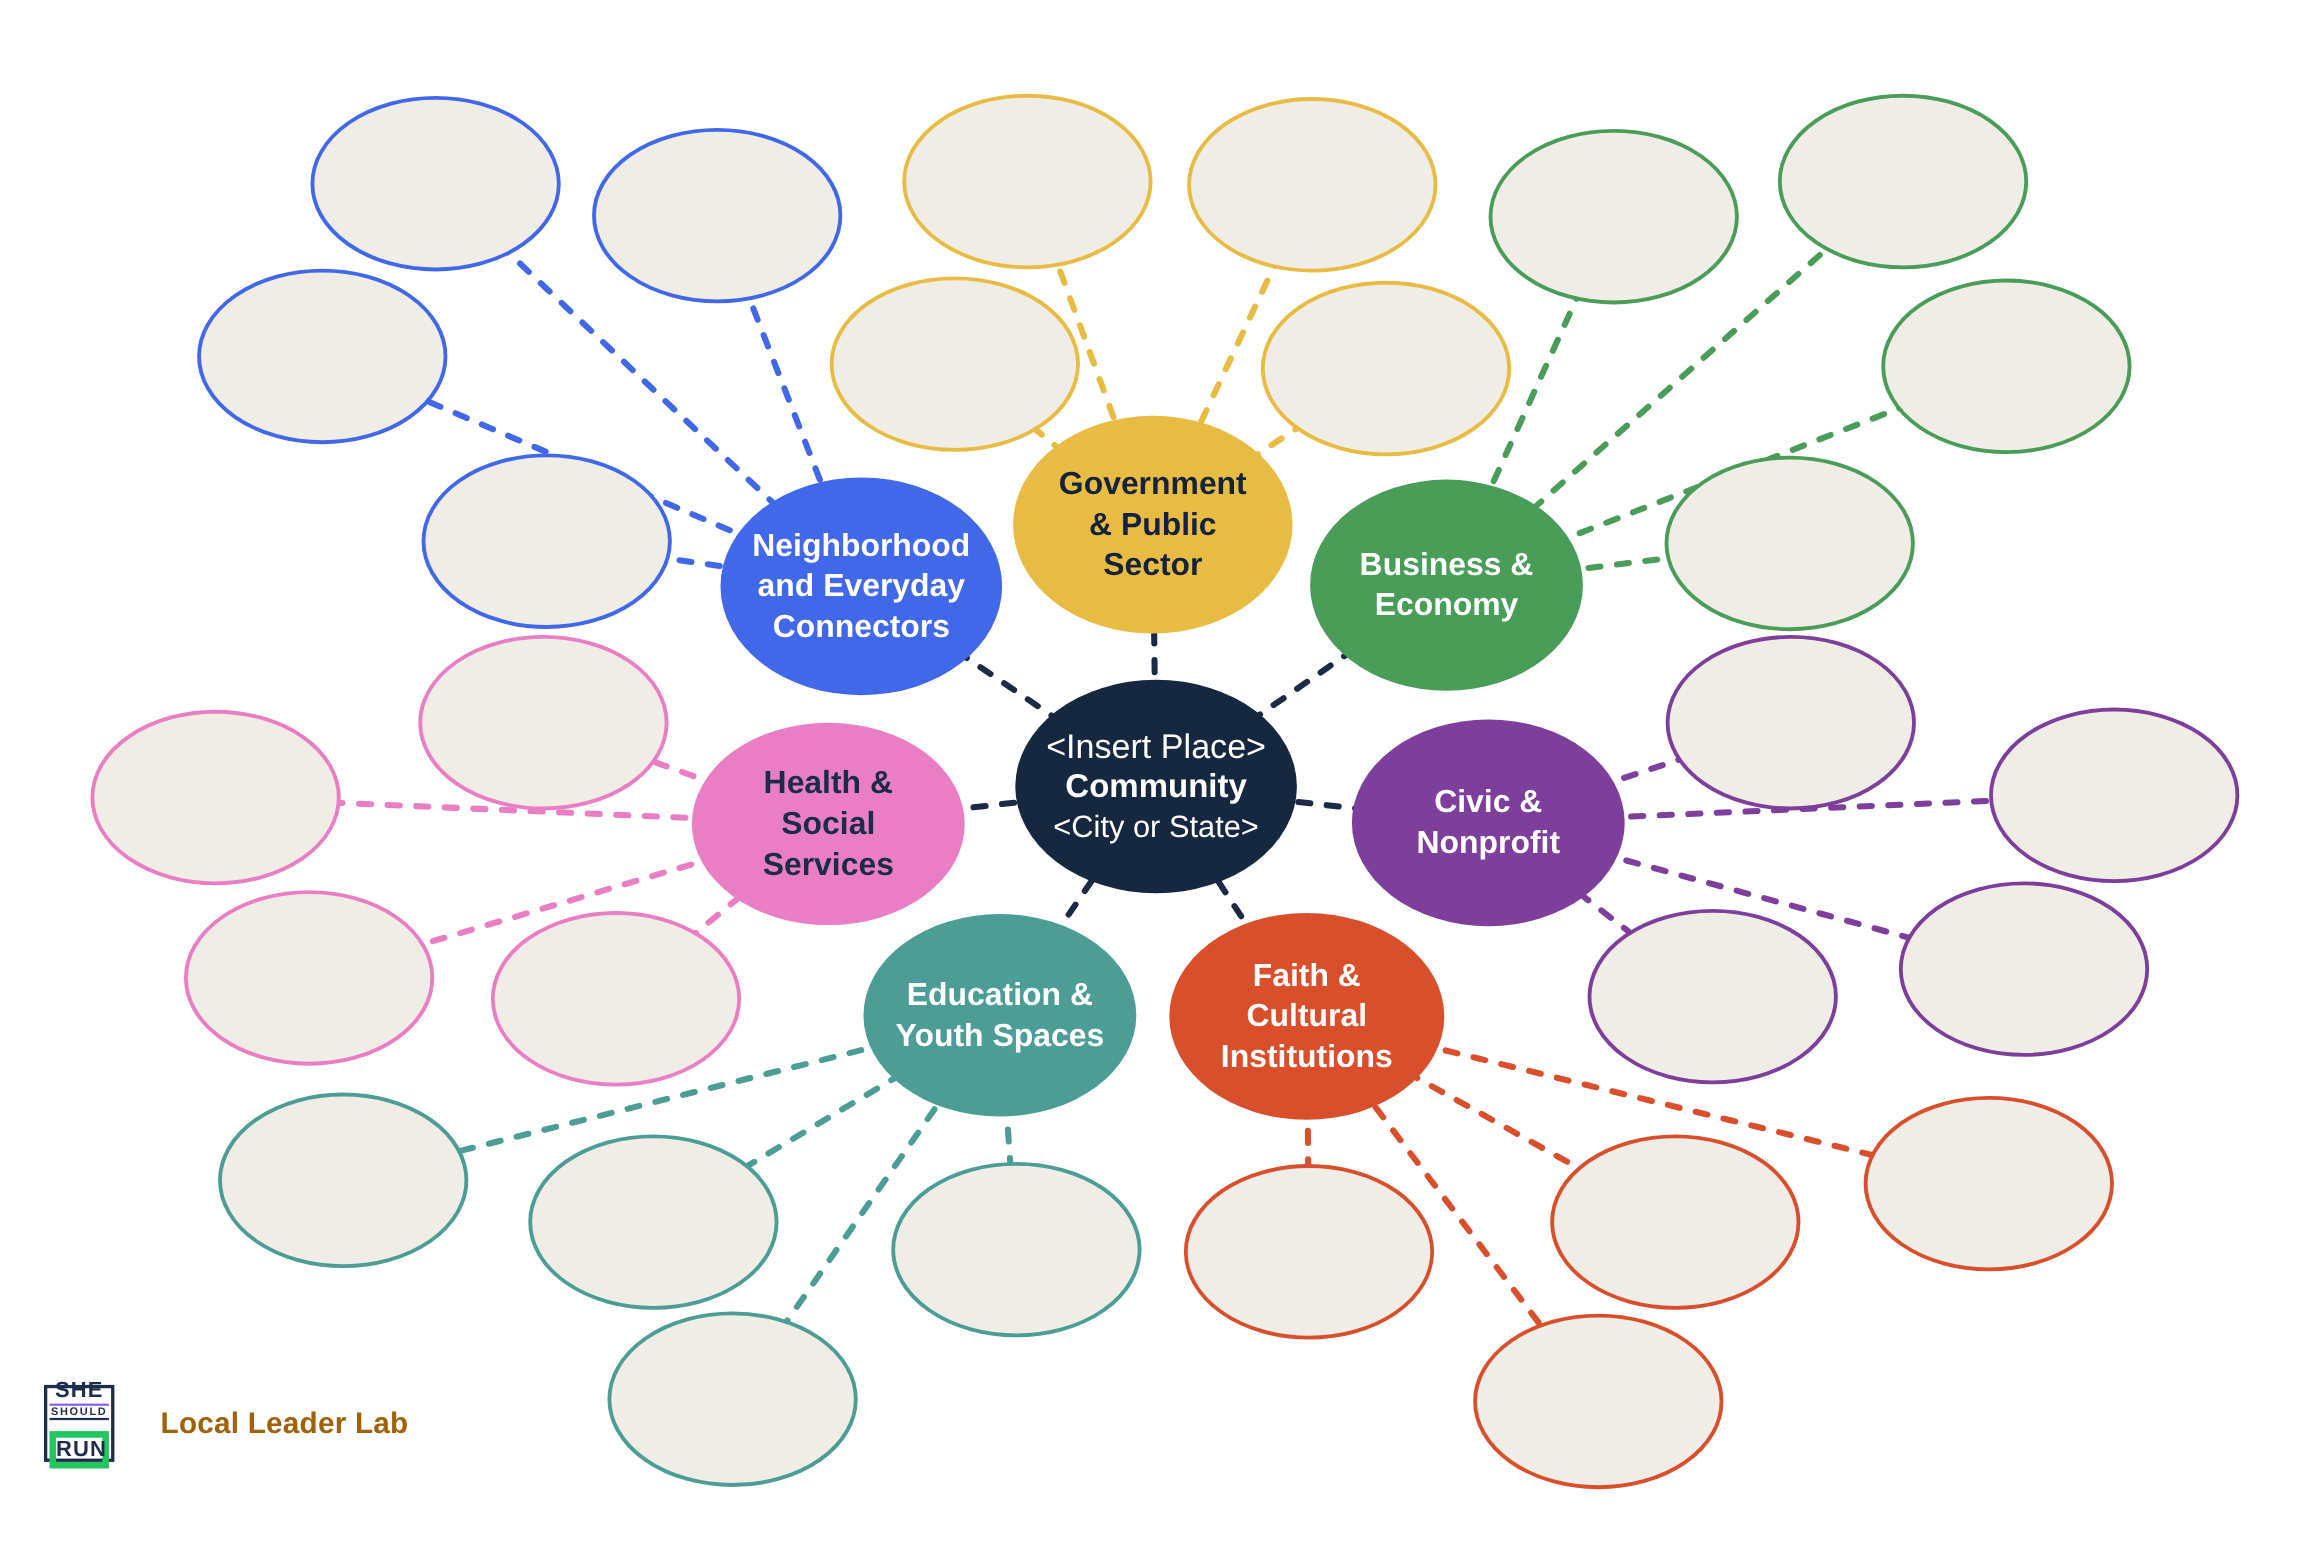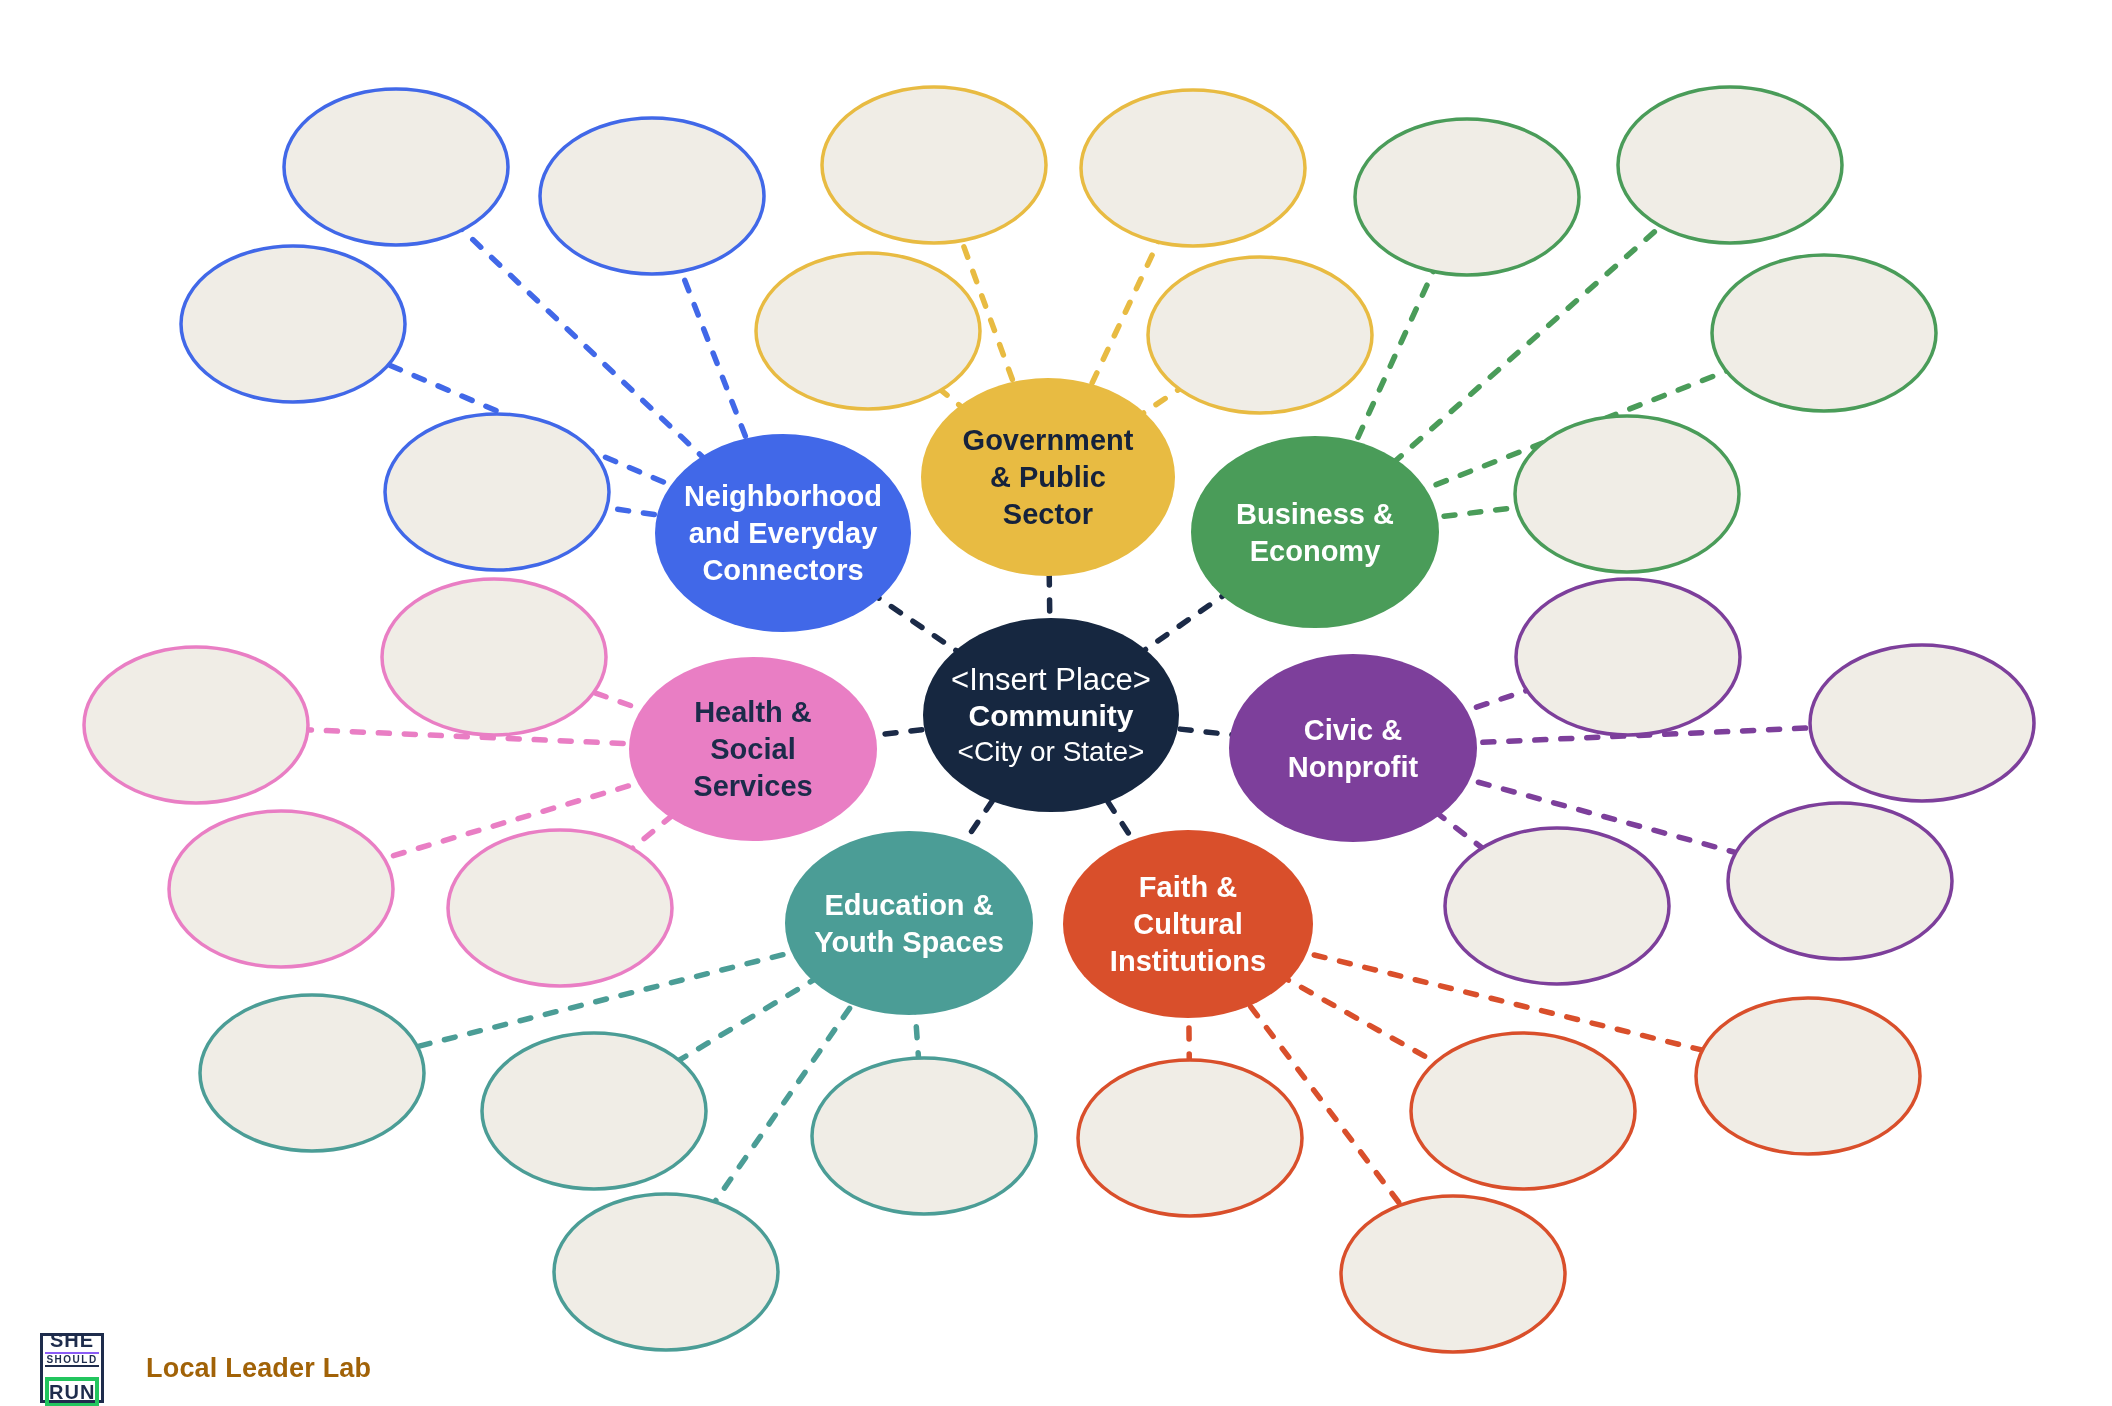--- a/index.html
+++ b/index.html
@@ -1,28 +1,28 @@
 <!DOCTYPE html>
 <html><head>
 <meta charset="utf-8">
 <style>
   html,body{margin:0;padding:0;background:#ffffff;}
   body{font-family:"Liberation Sans", sans-serif;}
   .stage{position:relative;width:2112px;height:1406px;background:#ffffff;overflow:hidden;}
   #diagram-svg{position:absolute;left:0;top:0;}
   #diagram-svg text{font-family:"Liberation Sans", sans-serif;}
   .conn{fill:none;stroke-width:5.5;stroke-dasharray:11 15;stroke-linecap:round;}
-  .footer{position:absolute;left:40px;top:1333px;display:flex;align-items:center;gap:42px;}
+  .footer{position:absolute;left:40px;top:1259px;display:flex;align-items:center;gap:42px;}
   .logo{width:58px;height:64px;border:3px solid #1E2C4C;display:flex;flex-direction:column;
         align-items:stretch;justify-content:center;text-align:center;color:#1E2C4C;background:#fff;}
   .logo .l1{font-size:20px;font-weight:900;letter-spacing:1px;line-height:22px;}
   .logo .l2{font-size:10px;font-weight:900;letter-spacing:1.5px;line-height:11px;
             border-top:2px solid #8b5cf6;border-bottom:2px solid #1E2C4C;margin:1px 2px;}
   .logo .l3{font-size:20px;font-weight:900;letter-spacing:1px;line-height:22px;
-            border:4px solid #22c55e;margin:9px 2px 0 2px;}
+            border:6px solid #22c55e;margin:9px 2px 0 2px;}
   .brand{font-size:27px;font-weight:bold;letter-spacing:0.2px;}
 </style>
 </head>
 <body>
 
 <div class="stage">
   <svg id="diagram-svg" width="2112" height="1406" viewBox="0 0 2112 1406">
       <line x1="1051" y1="715" x2="783" y2="533" class="conn" stroke="#1B2A47"></line>
       <line x1="1051" y1="715" x2="1048" y2="477" class="conn" stroke="#1B2A47"></line>
       <line x1="1051" y1="715" x2="1315" y2="532" class="conn" stroke="#1B2A47"></line>

